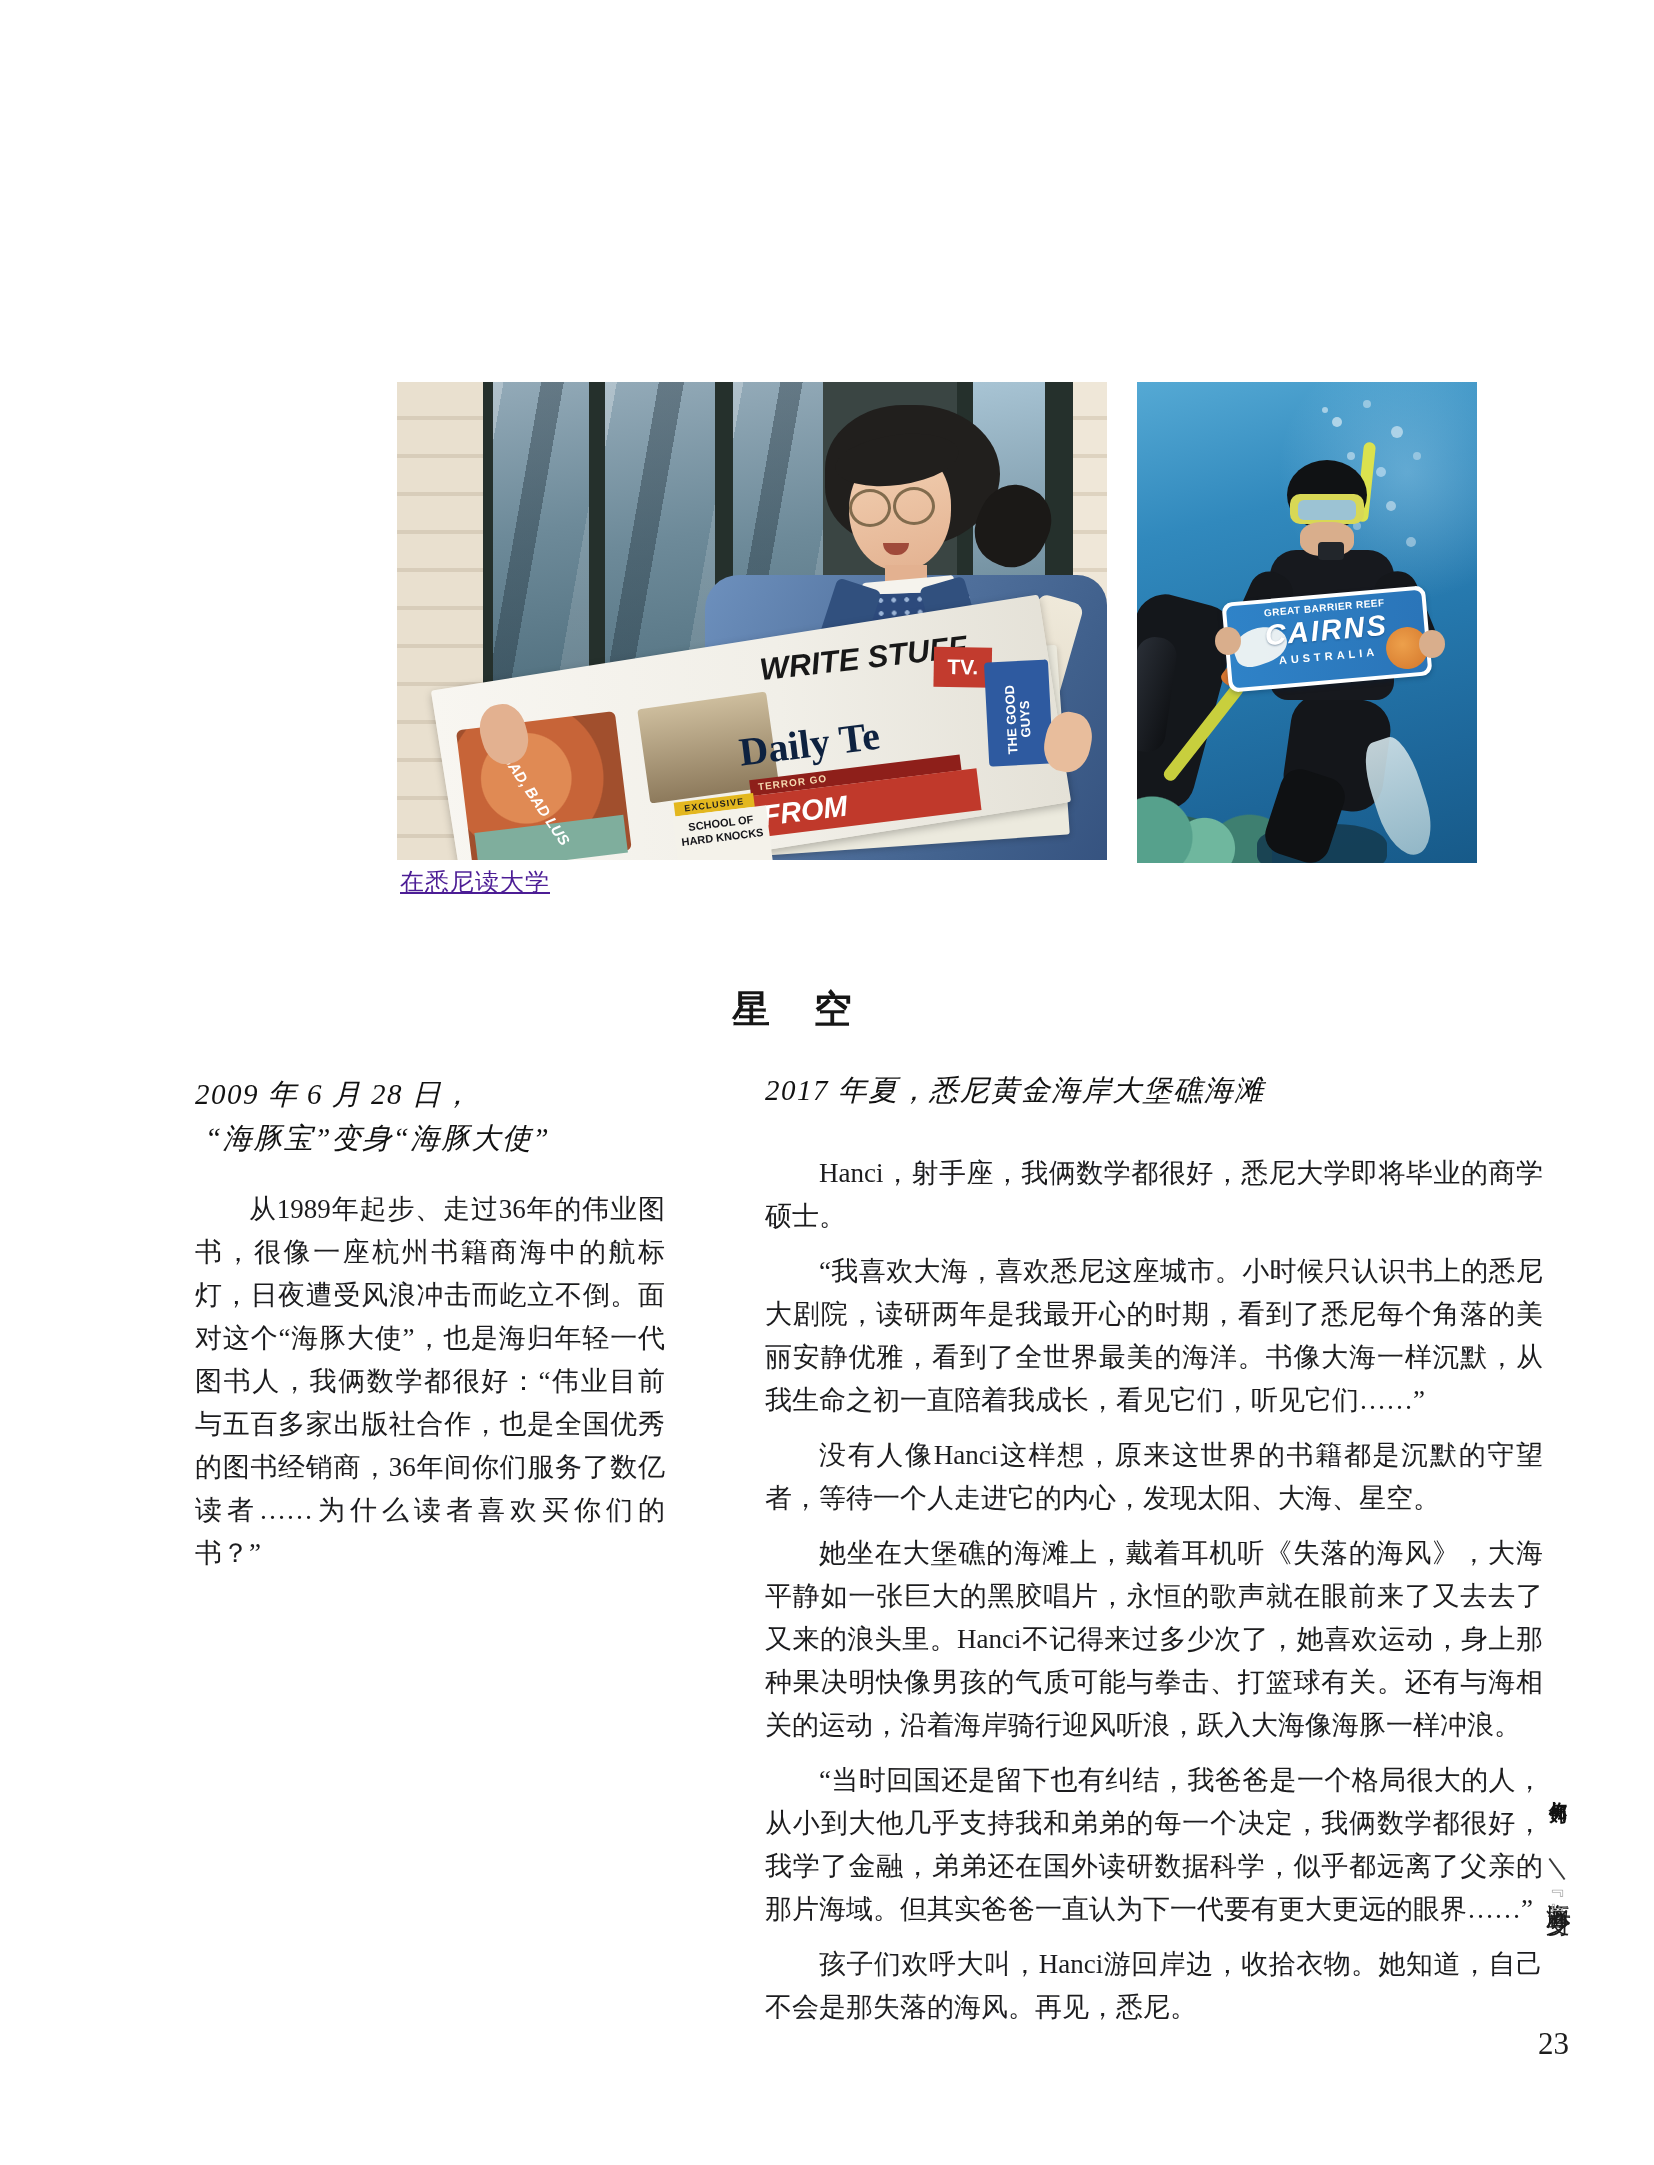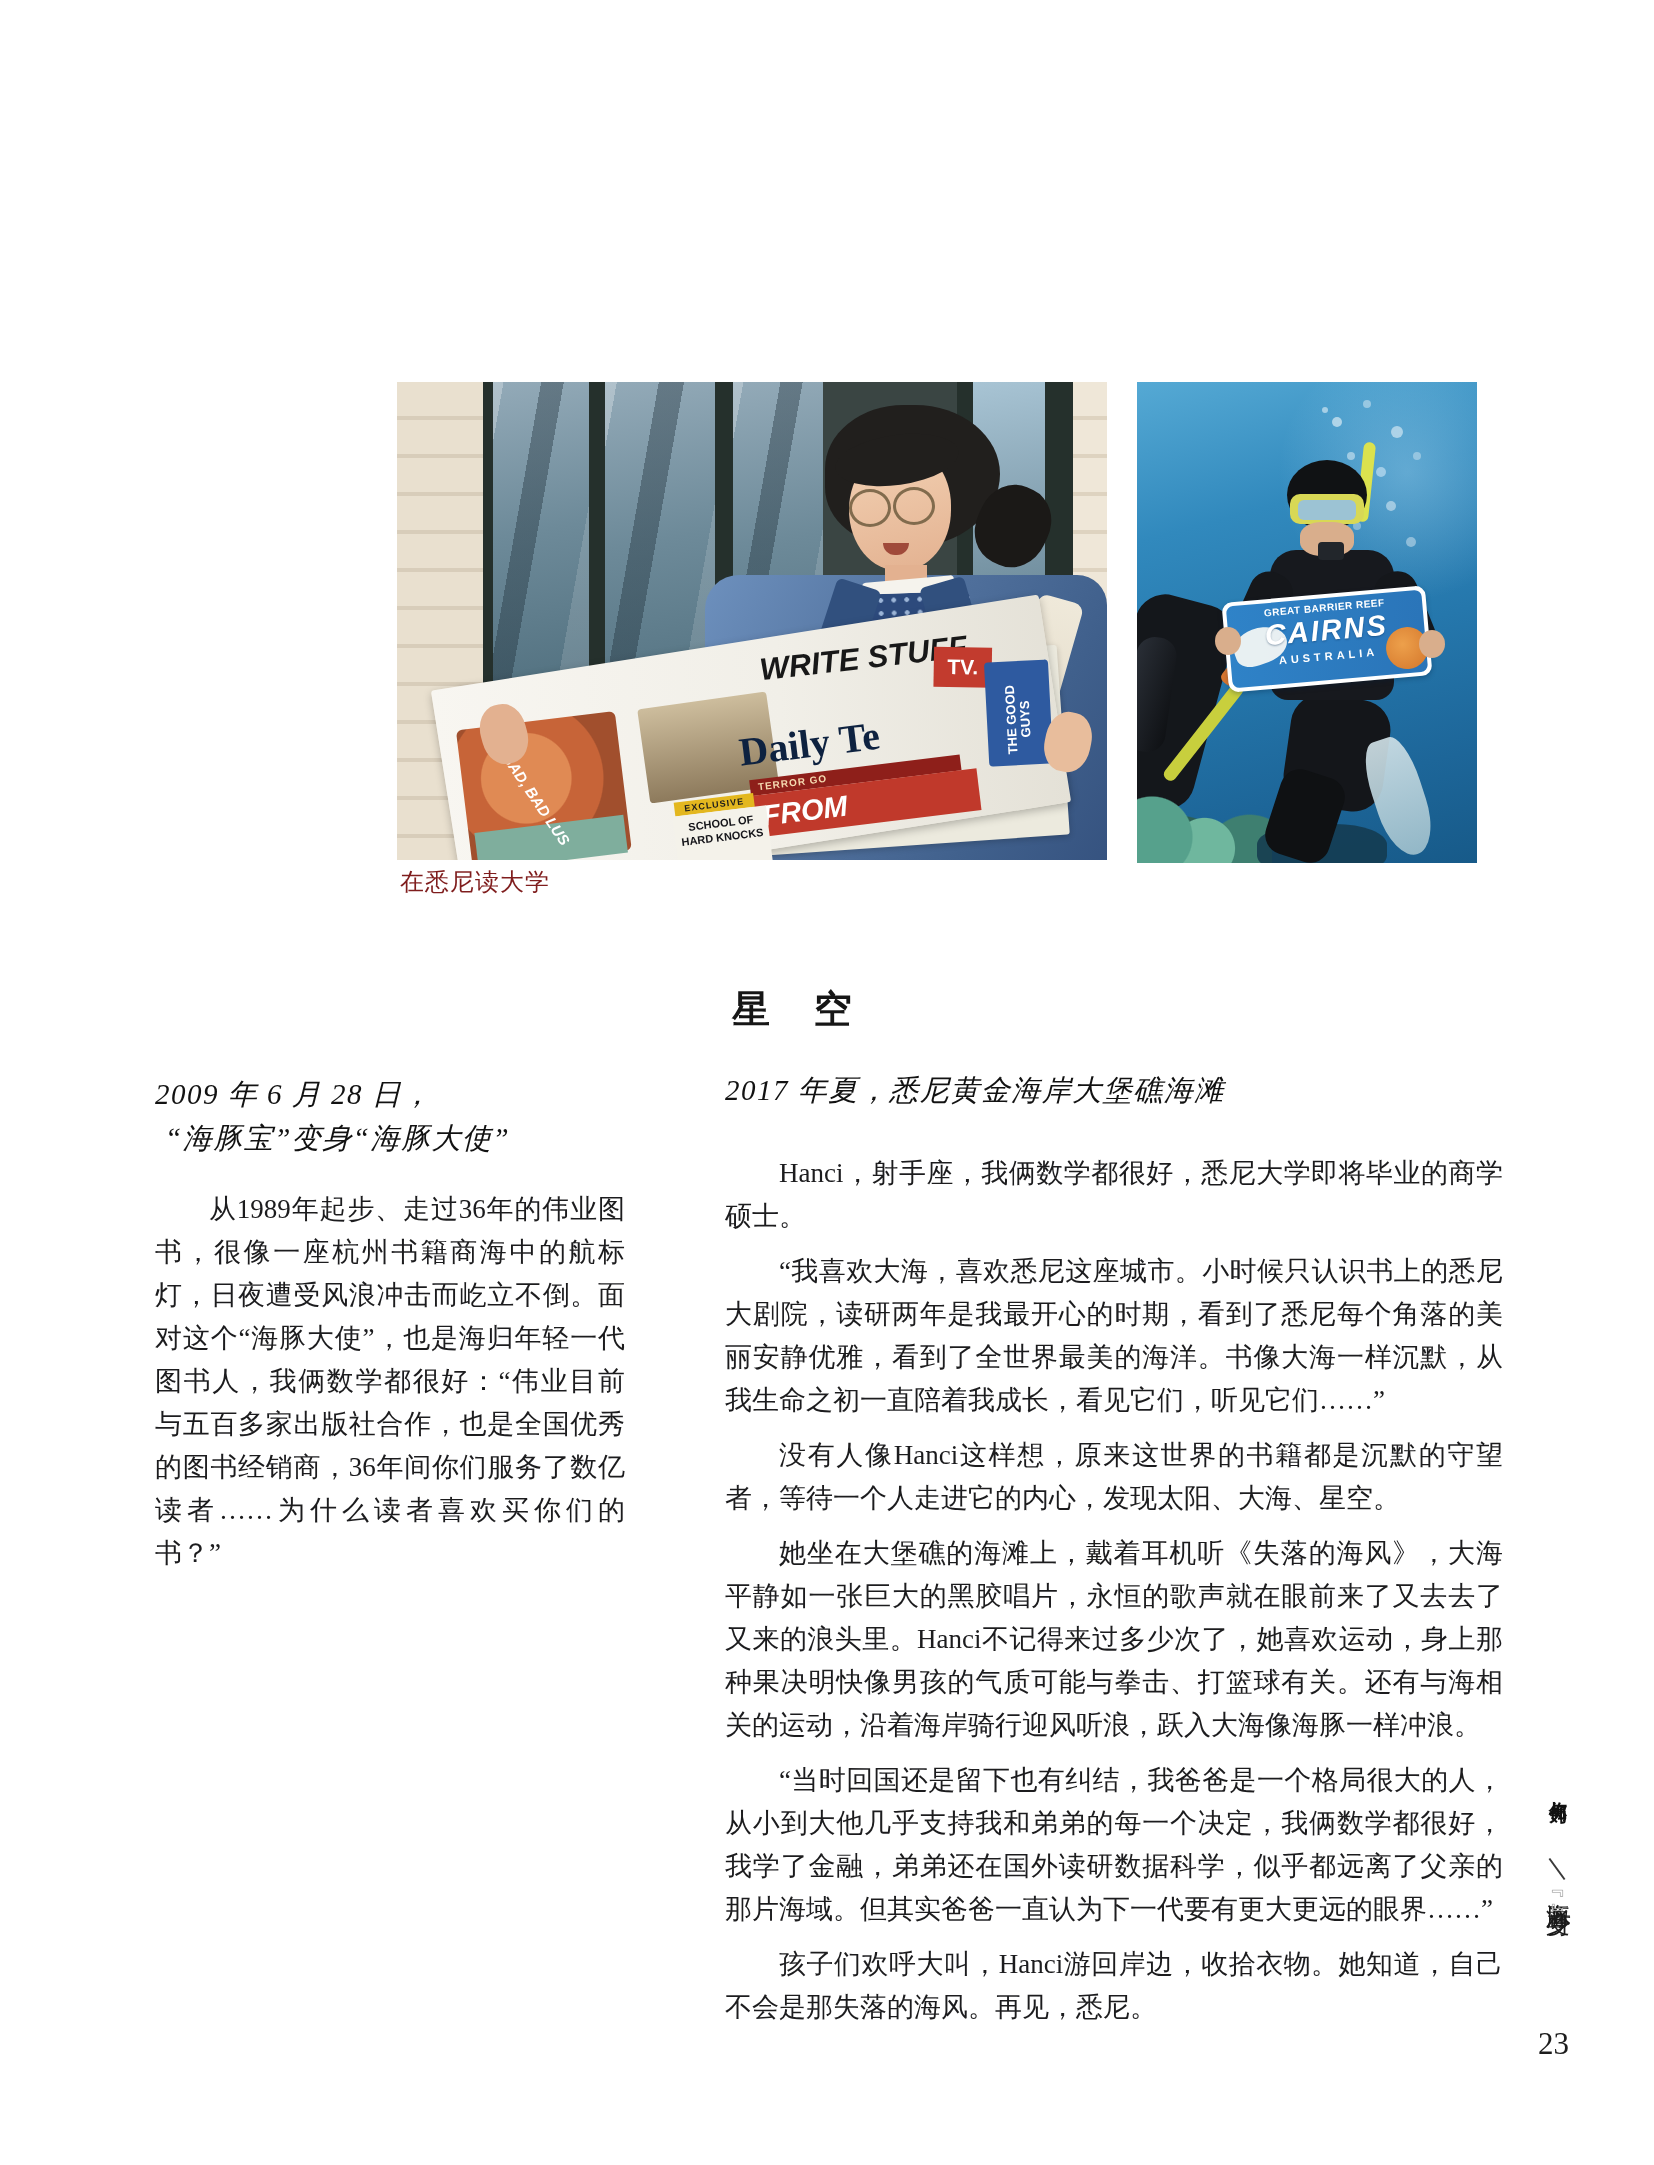--- a/index.html
+++ b/index.html
@@ -122,24 +122,24 @@
   .pr-sign-l1{left:0;top:4px;width:100%;text-align:center;font-family:"Liberation Sans",sans-serif;
               font-weight:800;font-size:10px;letter-spacing:.5px;color:#ffffff;}
   .pr-sign-l2{left:0;top:16px;width:100%;text-align:center;font-family:"Liberation Sans",sans-serif;
               font-weight:900;font-style:italic;font-size:29px;letter-spacing:2px;color:#ffffff;text-shadow:0 1px 2px rgba(0,40,80,.4);}
   .pr-sign-l3{left:0;top:52px;width:100%;text-align:center;font-family:"Liberation Sans",sans-serif;
               font-weight:700;font-size:11px;letter-spacing:4px;color:#ffffff;}
   .pr-hand{width:26px;height:28px;background:#d9ae8c;border-radius:50%;}
   .pr-hand.phl{left:78px;top:245px;} .pr-hand.phr{left:282px;top:248px;}
 
   
-  .caption{position:absolute;left:400px;top:866px;font-size:24px;color:#7f1d1d;letter-spacing:1px;}
+  .caption{position:absolute;left:400px;top:866px;font-size:24px;color:#4c1d95;letter-spacing:1px;text-decoration:underline;}
   .section-title{position:absolute;left:732px;top:984px;margin:0;font-size:38px;font-weight:700;
                  letter-spacing:.45em;color:#161616;}
-  .col{position:absolute;font-size:27px;line-height:43px;text-align:justify;color:#1c1c1e;}
+  .col{position:absolute;font-size:27px;line-height:43px;text-align:justify;color:#1c1c1e;margin-left:40px;}
   .col p{margin:0 0 12px 0;text-indent:2em;}
   .col-left{left:155px;top:1072px;width:470px;}
   .col-right{left:725px;top:1068px;width:778px;}
   .kai{font-style:italic;font-size:29px;line-height:44px;letter-spacing:1.5px;color:#121212;text-align:left;}
   .lh2{padding-left:10px;}
   .head-gap-l{margin-bottom:28px;}
   .head-gap-r{margin-bottom:40px;}
 
   
   .sb-series{position:absolute;left:1546px;top:1786px;writing-mode:vertical-rl;text-orientation:upright;

